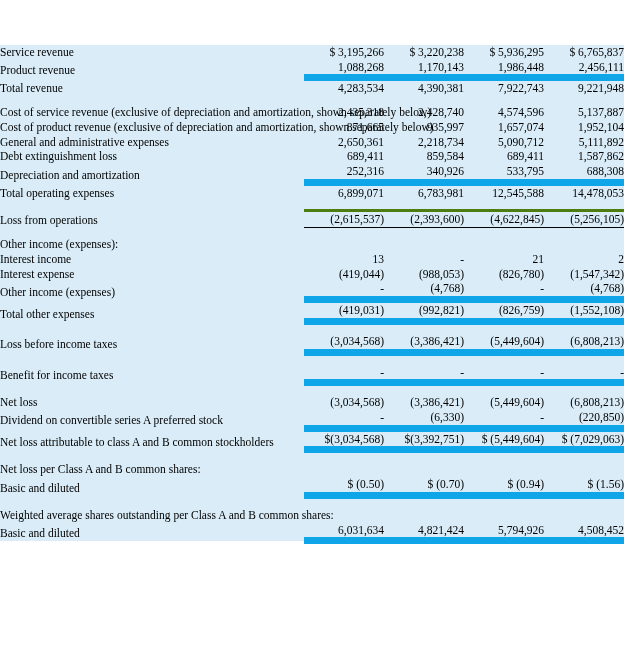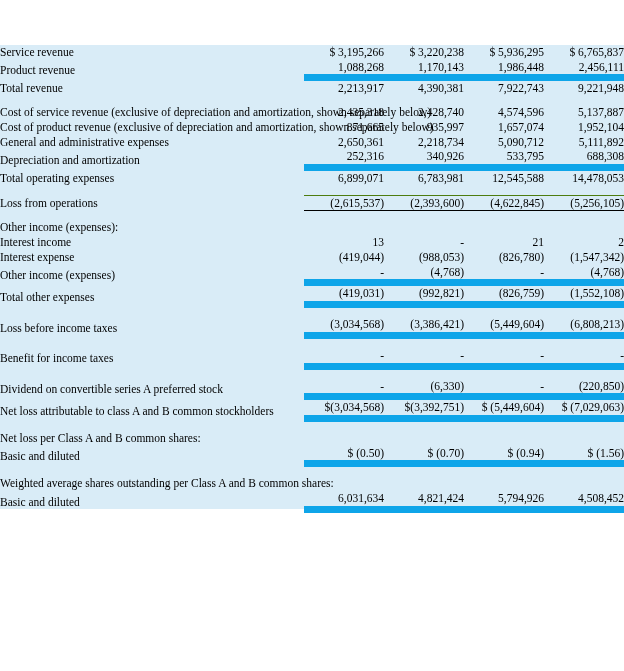--- a/index.html
+++ b/index.html
@@ -48,21 +48,21 @@
   
   tr.band td { background: #d9ecf7; }
 
   .ind0 { padding-left: 2px; }
   .ind1 { padding-left: 10px; }
   .ind2 { padding-left: 20px; }
 
   .spacer td { height: 9px; font-size: 1px; line-height: 9px; }
   .rule-bot td.num { border-bottom: 7px solid #0ea5e9; }
   .rule-dbl td.num {
-    border-top: 1px solid #4d7c0f;
+    border-top: 3px solid #4d7c0f;
     border-bottom: 1px solid #000;
   }
 </style>
 </head>
 <body>
 
 <div class="sheet">
   <table class="fin">
     <tbody>
         <tr class="band">
@@ -74,21 +74,21 @@
         </tr>
         <tr class="band rule-bot">
           <td class="lbl ind0">Product revenue</td>
           <td class="num">1,088,268</td>
           <td class="num">1,170,143</td>
           <td class="num">1,986,448</td>
           <td class="num">2,456,111</td>
         </tr>
         <tr class="band">
           <td class="lbl ind2">Total revenue</td>
-          <td class="num">2,213,917</td>
+          <td class="num">4,283,534</td>
           <td class="num">4,390,381</td>
           <td class="num">7,922,743</td>
           <td class="num">9,221,948</td>
         </tr>
         <tr class="band spacer">
           <td class="lbl ind0"></td>
           <td class="num"></td>
           <td class="num"></td>
           <td class="num"></td>
           <td class="num"></td>
@@ -106,20 +106,27 @@
           <td class="num">935,997</td>
           <td class="num">1,657,074</td>
           <td class="num">1,952,104</td>
         </tr>
         <tr class="band">
           <td class="lbl ind1">General and administrative expenses</td>
           <td class="num">2,650,361</td>
           <td class="num">2,218,734</td>
           <td class="num">5,090,712</td>
           <td class="num">5,111,892</td>
+        </tr>
+        <tr class="band">
+          <td class="lbl ind1">Debt extinguishment loss</td>
+          <td class="num">689,411</td>
+          <td class="num">859,584</td>
+          <td class="num">689,411</td>
+          <td class="num">1,587,862</td>
         </tr>
         <tr class="band rule-bot">
           <td class="lbl ind1">Depreciation and amortization</td>
           <td class="num">252,316</td>
           <td class="num">340,926</td>
           <td class="num">533,795</td>
           <td class="num">688,308</td>
         </tr>
         <tr class="band">
           <td class="lbl ind2">Total operating expenses</td>
@@ -212,20 +219,27 @@
           <td class="num">-</td>
           <td class="num">-</td>
         </tr>
         <tr class="band spacer">
           <td class="lbl ind0"></td>
           <td class="num"></td>
           <td class="num"></td>
           <td class="num"></td>
           <td class="num"></td>
         </tr>
+        <tr class="band">
+          <td class="lbl ind2">Net loss</td>
+          <td class="num">(3,034,568)</td>
+          <td class="num">(3,386,421)</td>
+          <td class="num">(5,449,604)</td>
+          <td class="num">(6,808,213)</td>
+        </tr>
         <tr class="band rule-bot">
           <td class="lbl ind2">Dividend on convertible series A preferred stock</td>
           <td class="num">-</td>
           <td class="num">(6,330)</td>
           <td class="num">-</td>
           <td class="num">(220,850)</td>
         </tr>
         <tr class="band rule-bot">
           <td class="lbl ind2">Net loss attributable to class A and B common stockholders</td>
           <td class="num">$(3,034,568)</td>

